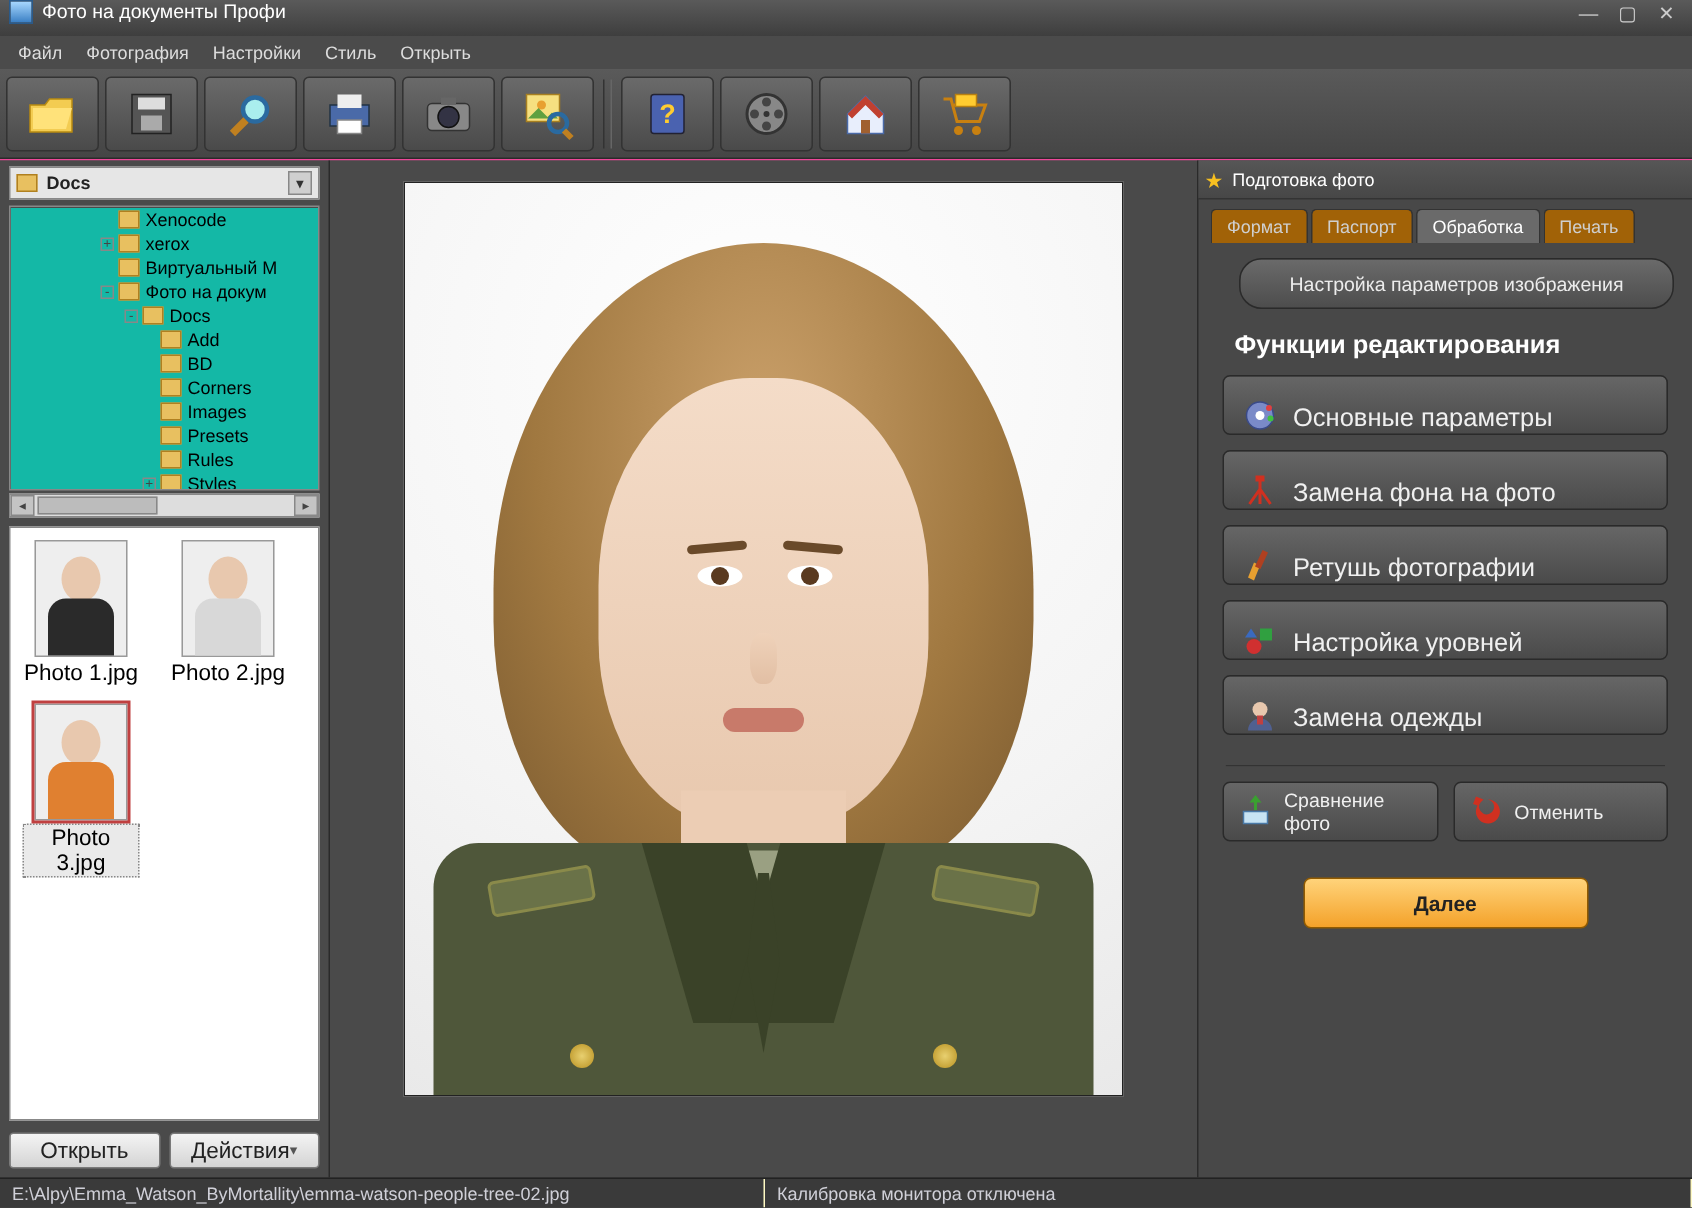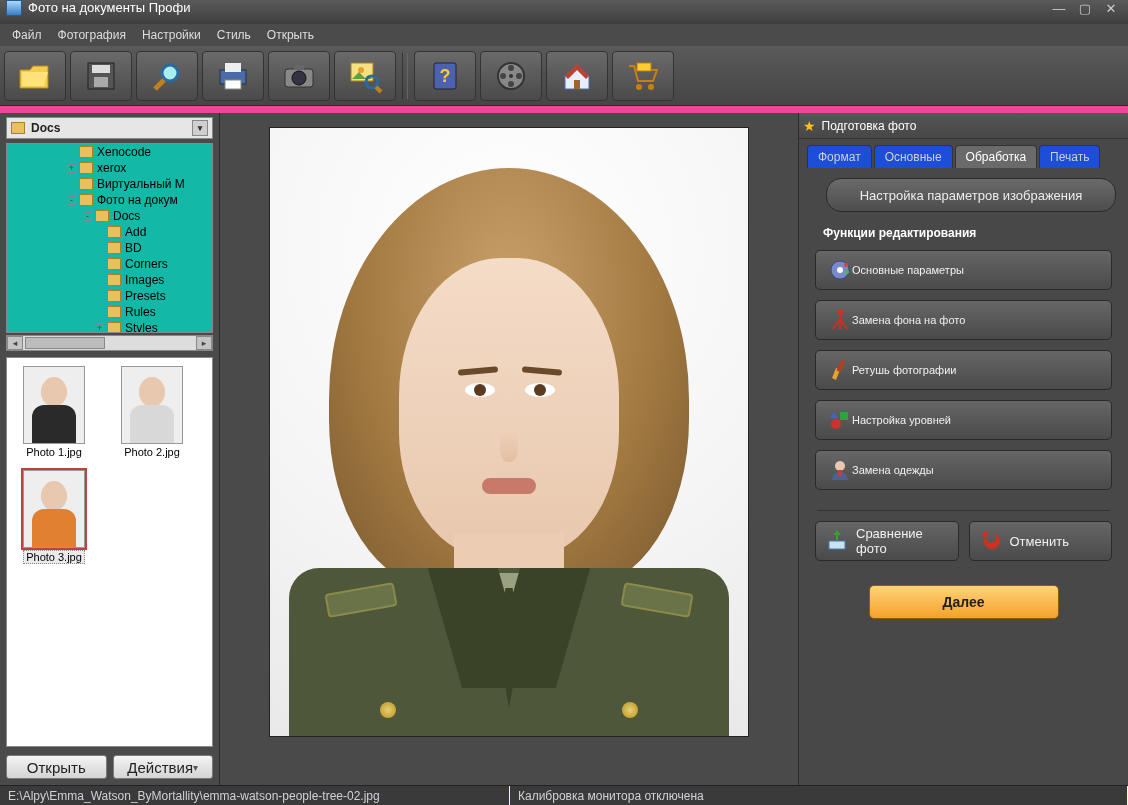--- a/index.html
+++ b/index.html
@@ -8,36 +8,36 @@
 .titlebar { height: 24px; background: linear-gradient(#5a5a5a,#3e3e3e); display: flex; align-items: flex-start; padding: 0 6px; color: #fff; font-size: 13px; }
 .titlebar .app-icon { width: 16px; height: 16px; background: linear-gradient(#a8d8ff,#3a7fc4); border:1px solid #2a5a8a; margin-right: 6px; }
 .titlebar .spacer { flex: 1; }
 .titlebar .wbtn { width: 22px; height: 16px; margin-left: 4px; display:flex; align-items:center; justify-content:center; color:#ccc; cursor:pointer; font-size:13px;}
 .menubar { height: 22px; background: #4b4b4b; display: flex; align-items: center; padding: 0 4px; color: #ddd; font-size: 12px; }
 .menubar .menu-item { padding: 2px 8px; cursor:pointer; }
 .toolbar { height: 60px; background: linear-gradient(#5a5a5a,#454545); display: flex; align-items: center; padding: 4px 4px; gap: 4px; border-bottom:1px solid #2a2a2a;}
 .tbtn { width: 62px; height: 50px; background: linear-gradient(#6a6a6a,#4a4a4a); border:1px solid #333; border-radius:4px; display:flex; align-items:center; justify-content:center; cursor:pointer; }
 .tool-sep { width: 6px; height: 46px; border-left:1px solid #333; border-right:1px solid #666; margin:0 2px;}
 .icon-svg { width:36px; height:36px; }
-.body-row { flex:1; display:flex; min-height:0; border-top:7px solid #ec4899; }
+.body-row { flex:1; display:flex; min-height:0; border-top:1px solid #ec4899; }
 .left-panel { width: 220px; display:flex; flex-direction:column; background:#4a4a4a; border-right:1px solid #2a2a2a; }
 .path-select { height:22px; margin:4px 6px 2px 6px; background:#e6e6e6; border:1px solid #888; display:flex; align-items:center; padding:0 4px; color:#222; font-weight:bold; font-size:12px;}
 .path-select .folder-icon { width:14px;height:12px;background:#e8c060;border:1px solid #b08020;margin-right:6px;}
 .path-select .dd-btn { width:16px; height:16px; margin-left:auto; background:#cfcfcf; border:1px solid #888; display:flex;align-items:center;justify-content:center; font-size:9px; color:#333;}
 .tree-box { height:190px; margin:2px 6px; background:#14b8a6; border:1px solid #888; overflow:auto; color:#000; font-size:12px; position:relative;}
 .tree-box .row { display:flex; align-items:center; height:16px; line-height:16px; white-space:nowrap; padding-left:4px;}
 .tree-box .fi { width:14px;height:12px;background:#e8c060;border:1px solid #b08020;margin-right:4px;}
 .tree-box .exp { width:9px;height:9px;border:1px solid #888;margin-right:3px;display:flex;align-items:center;justify-content:center;font-size:9px;line-height:1;color:#444;}
 .tree-box .sp { display:inline-block;}
 .tree-scroll-h { height:16px; margin:0 6px 4px 6px; background:#ddd; border:1px solid #888; display:flex; align-items:center;}
 .tree-scroll-h .arrow { width:16px;height:14px;background:#c4c4c4;border:1px solid #888;display:flex;align-items:center;justify-content:center;font-size:9px;color:#444;}
 .tree-scroll-h .thumb { width:80px;height:12px;background:#bcbcbc;border:1px solid #888;margin-left:2px;}
 .tree-scroll-h .track {flex:1;}
 .thumbs-box { flex:1; margin:2px 6px 4px 6px; background:#fff; border:1px solid #888; padding:8px; display:flex; flex-wrap:wrap; align-content:flex-start; gap:12px 20px; overflow:auto;}
-.thumb-item { width:78px; display:flex; flex-direction:column; align-items:center; color:#000; font-size:11px; cursor:pointer;}
+.thumb-item { width:78px; display:flex; flex-direction:column; align-items:center; color:#000; font-size:15px; cursor:pointer;}
 .thumb-item .th-img { width:62px; height:78px; background:#eee; border:1px solid #999; position:relative; overflow:hidden;}
 .thumb-item.selected .th-img { outline:2px solid #c04040; }
 .thumb-item .th-cap { margin-top:2px; text-align:center; }
 .thumb-item.selected .th-cap { background:#eaeaea; padding:0 2px; border:1px dotted #888;}
 .btn-gray { height:24px; background:linear-gradient(#f4f4f4,#d4d4d4); border:1px solid #7a7a7a; border-radius:3px; color:#222; font-size:15px; padding:0 10px; cursor:pointer; display:inline-flex; align-items:center; justify-content:center; }
 .left-btns { display:flex; gap:6px; padding:4px 6px 6px 6px; }
 .left-btns .btn-gray { flex:1; }
 .actions-dd::after{content:" ▾"; color:#555; font-size:10px;}
 .center-panel { flex:1; background:#4a4a4a; display:flex; align-items:flex-start; justify-content:center; padding:14px 0; }
 .photo-canvas { width:480px; height:610px; background:#fff; border:1px solid #222; position:relative; overflow:hidden;}
@@ -59,25 +59,25 @@
 .pc-collar::before{left:-4px;transform:skewX(16deg);} .pc-collar::after{right:-4px;transform:skewX(-16deg);}
 .pc-tie{position:absolute;top:460px;left:50%;transform:translateX(-50%);width:36px;height:120px;background:#3a4228;clip-path:polygon(40% 0,60% 0,80% 50%,50% 100%,20% 50%);}
 .pc-shirt{position:absolute;top:445px;left:50%;transform:translateX(-50%);width:56px;height:40px;background:#9aa082;border-radius:0 0 8px 8px;}
 .pc-shoulder{position:absolute;top:460px;width:70px;height:24px;background:#6a7248;border:2px solid #8a8a4a;border-radius:4px;}
 .pc-shoulder.l{left:56px;transform:rotate(-10deg);} .pc-shoulder.r{right:56px;transform:rotate(10deg);}
 .pc-btn{position:absolute;width:16px;height:16px;border-radius:50%;background:radial-gradient(#e8d070,#b89020);}
 .right-panel { width:330px; background:#484848; border-left:1px solid #2a2a2a; display:flex; flex-direction:column; padding:0 6px 10px 6px;}
 .rp-header { height:26px; display:flex; align-items:center; gap:6px; padding:0 4px; color:#fff; background:linear-gradient(#565656,#474747); border-bottom:1px solid #333; margin:0 -6px 6px -6px;}
 .rp-header .star-icon { color:#f8c020; font-size:14px;}
 .rp-tabs { display:flex; gap:2px; margin-bottom:10px; padding-left:2px; }
-.rp-tab { padding:4px 10px; background:#1d4ed8; border:1px solid #333; border-bottom:none; color:#cfcfcf; border-radius:4px 4px 0 0; cursor:pointer; font-size:12px;}
+.rp-tab { padding:4px 10px; background:#a16207; border:1px solid #333; border-bottom:none; color:#cfcfcf; border-radius:4px 4px 0 0; cursor:pointer; font-size:12px;}
 .rp-tab.active { background:#6a6a6a; color:#fff; }
 .rp-big-btn { background:linear-gradient(#6a6a6a,#4d4d4d); border:1px solid #2a2a2a; border-radius:15px; height:34px; display:flex; align-items:center; justify-content:center; color:#ececec; font-size:13px; margin:0 6px 14px 21px; cursor:pointer;}
-.rp-section-title { font-weight:bold; color:#fff; font-size:12px; margin:0 0 10px 18px;}
-.rp-func { height:40px; margin:0 10px 10px 10px; background:linear-gradient(#666,#4a4a4a); border:1px solid #2a2a2a; border-radius:5px; display:flex; align-items:center; padding:0 12px; cursor:pointer; color:#f0f0f0; font-size:11px;}
+.rp-section-title { font-weight:bold; color:#fff; font-size:17px; margin:0 0 10px 18px;}
+.rp-func { height:40px; margin:0 10px 10px 10px; background:linear-gradient(#666,#4a4a4a); border:1px solid #2a2a2a; border-radius:5px; display:flex; align-items:flex-end; gap:10px; padding:0 12px; cursor:pointer; color:#f0f0f0; font-size:17px;}
 .rp-func .fi-icon { width:24px; height:24px; display:flex; align-items:center; justify-content:center;}
 .rp-divider { height:1px; background:#666; margin:10px 12px; border-bottom:1px solid #333;}
 .rp-row-2 { display:flex; gap:10px; margin:0 10px 14px 10px;align-items:center;}
 .rp-row-2 .rp-small { flex:1; height:40px; background:linear-gradient(#666,#4a4a4a); border:1px solid #2a2a2a; border-radius:5px; display:flex; align-items:center; gap:8px; padding:0 10px; cursor:pointer; color:#f0f0f0; font-size:13px;}
 .next-btn { width:190px; height:34px; margin:10px auto 0 auto; background:linear-gradient(#ffd37a,#f4a22a); border:1px solid #905a00; border-radius:5px; color:#222; font-weight:bold; font-size:14px; display:flex; align-items:center; justify-content:center; cursor:pointer;}
 .statusbar { height:20px; background:#3a3a3a; border-top:1px solid #222; display:flex; align-items:center; color:#d0d0d8; font-size:12px;}
 .status-cell { padding:0 8px; border-right:1px solid #fef9c3; height:100%; display:flex; align-items:center;}
 .status-cell:first-child{ width:510px; }
 .status-cell:nth-child(2){ width:220px; }
 
@@ -317,21 +317,21 @@
       </div>
     </div>
 
     <div class="right-panel">
       <div class="rp-header">
         <span class="star-icon">★</span>
         <span>Подготовка фото</span>
       </div>
       <div class="rp-tabs" id="rp-tabs">
           <div class="rp-tab">Формат</div>
-          <div class="rp-tab">Основные</div>
+          <div class="rp-tab">Паспорт</div>
           <div class="rp-tab active">Обработка</div>
           <div class="rp-tab">Печать</div>
         </div>
       <div class="rp-big-btn">Настройка параметров изображения</div>
       <div class="rp-section-title">Функции редактирования</div>
       <div id="rp-funcs">
           <div class="rp-func">
             <span class="fi-icon">
               <svg width="24" height="24" viewBox="0 0 24 24">
                 <circle cx="12" cy="12" r="9" fill="#7a8ac8" stroke="#3a4a88"></circle>

